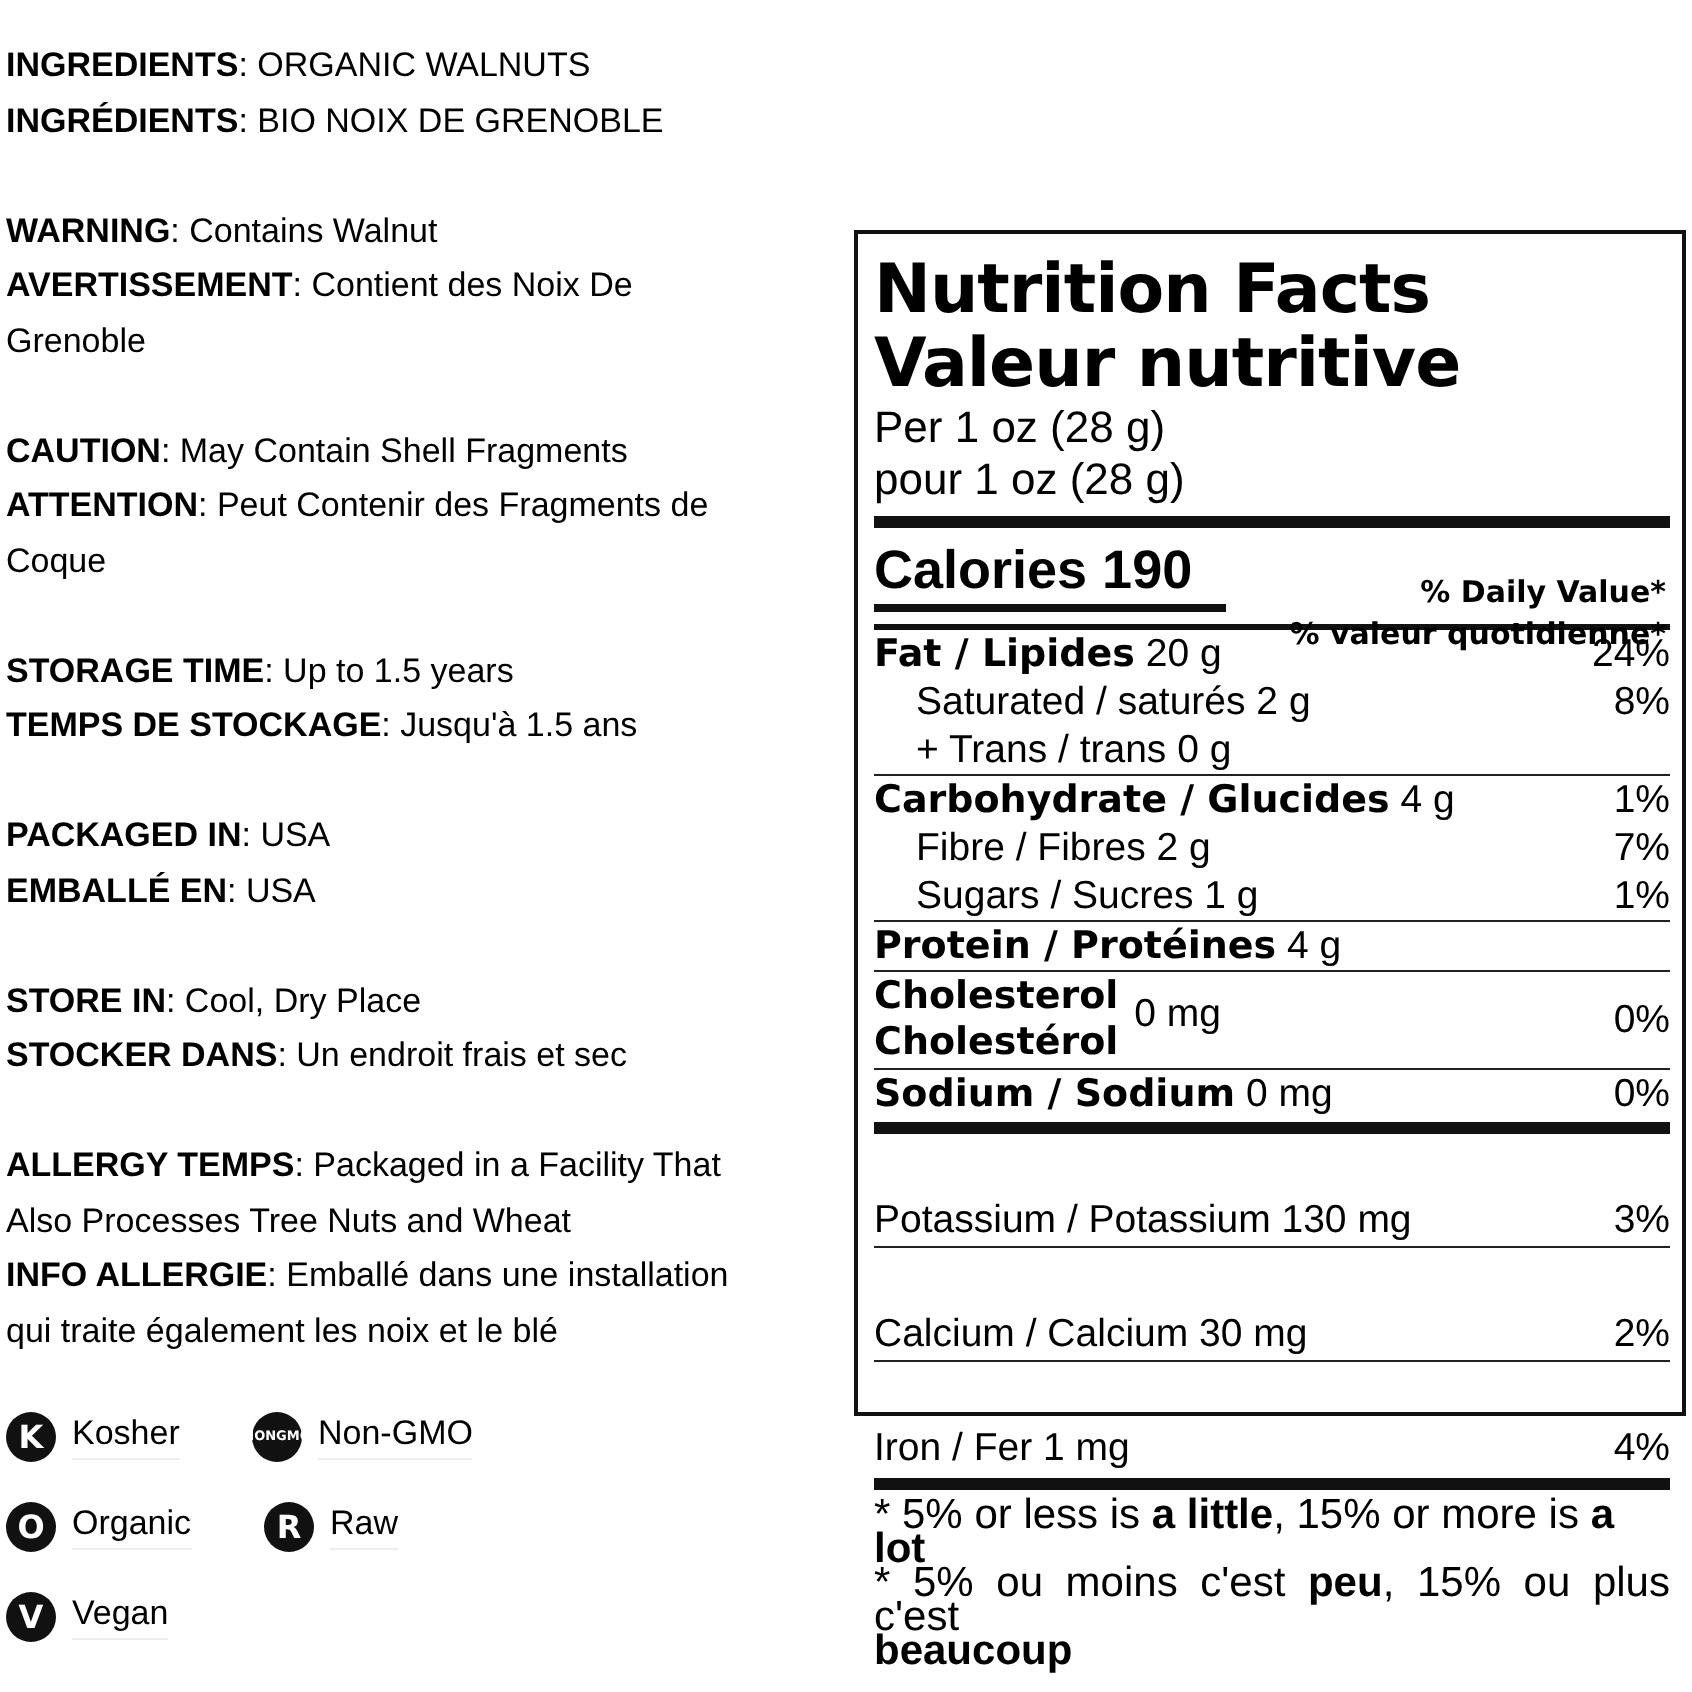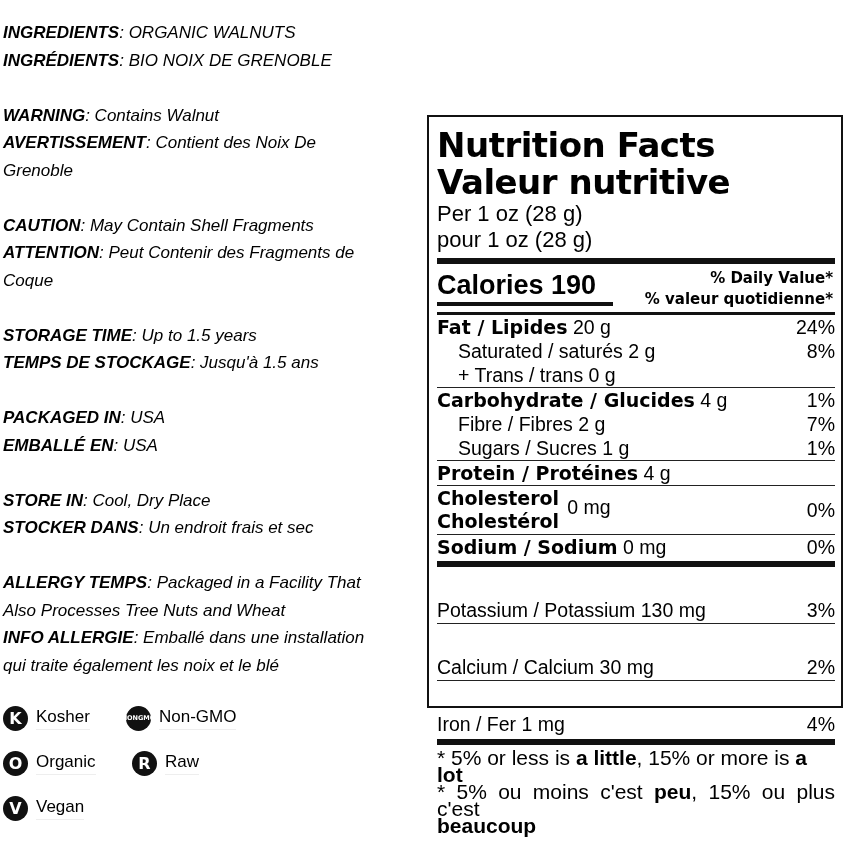--- a/index.html
+++ b/index.html
@@ -1,20 +1,20 @@
 <!DOCTYPE html>
 <html><head>
 <meta charset="utf-8">
 <style>
   html, body { margin:0; padding:0; background:#fff; }
   body { width:846px; height:846px; position:relative; overflow:hidden; color:#000;
          font-family:"Liberation Sans", sans-serif; }
   .left { position:absolute; left:3px; top:19px; width:420px; font-size:17px; line-height:27.5px; }
   .group { margin-bottom:27.5px; }
-  .line { display:block; white-space:nowrap;font-style:italic; }
+  .line { display:block; white-space:nowrap; }
   .lbl { font-weight:bold; }
   .badges { position:absolute; left:3px; top:704px; width:300px; }
   .badge { position:absolute; display:flex; align-items:center; height:28px; font-size:17px; }
   .badge .ic { width:25px; height:25px; border-radius:50%; background:#111; color:#fff;
                display:flex; align-items:center; justify-content:center; font-weight:bold;
                font-size:16px; margin-right:8px; font-family:"DejaVu Sans", sans-serif; }
   .badge .ic.small { font-size:6.5px; line-height:6px; text-align:center; letter-spacing:0; }
   .badge .txt { border-bottom:1px solid #eee; padding-bottom:2px; }
 
   .nf { position:absolute; left:427px; top:115px; width:412px; height:589px; border:2px solid #111;
@@ -23,21 +23,21 @@
   .nf-title { font-family:"DejaVu Sans", sans-serif; font-weight:bold; font-size:34px; line-height:37px;
               letter-spacing:-0.5px; margin-top:10px; }
   .serv { font-size:22px; line-height:26px; }
   .rule-thick { height:6px; background:#111; margin-top:5px; }
   .rule-med { height:3px; background:#111; }
   .rule-thin { height:1px; background:#222; }
   .cal-row { position:relative; height:48px; }
   .cal { position:absolute; left:0; top:6px; font-size:27px; line-height:30px; font-weight:bold;
          font-family:"Liberation Sans", sans-serif; }
   .cal-rule { position:absolute; left:0; top:38px; width:176px; height:4px; background:#111; }
-  .dv { position:absolute; right:2px; top:4px; text-align:right; font-family:"DejaVu Sans", sans-serif;
+  .dv { position:absolute; right:2px; top:22px; text-align:right; font-family:"DejaVu Sans", sans-serif;
         font-weight:bold; font-size:15px; line-height:21px; }
   .row { display:flex; justify-content:space-between; align-items:baseline; font-size:19.5px; line-height:24px; }
   .row .b { font-family:"DejaVu Sans", sans-serif; font-weight:bold; font-size:19px; }
   .row.sub { padding-left:21px; }
   .chol { display:flex; align-items:center; justify-content:space-between; height:48px; font-size:19.5px; }
   .chol .names { font-family:"DejaVu Sans", sans-serif; font-weight:bold; font-size:19px; line-height:23px; }
   .chol .amt { flex:1; padding-left:8px; margin-top:-6px; }
   .minerals .row { line-height:25px;margin-top:31px; }
   .foot { font-size:21px; line-height:17px; margin-top:4px; }
   .foot .justify { text-align:justify; text-align-last:justify; }

